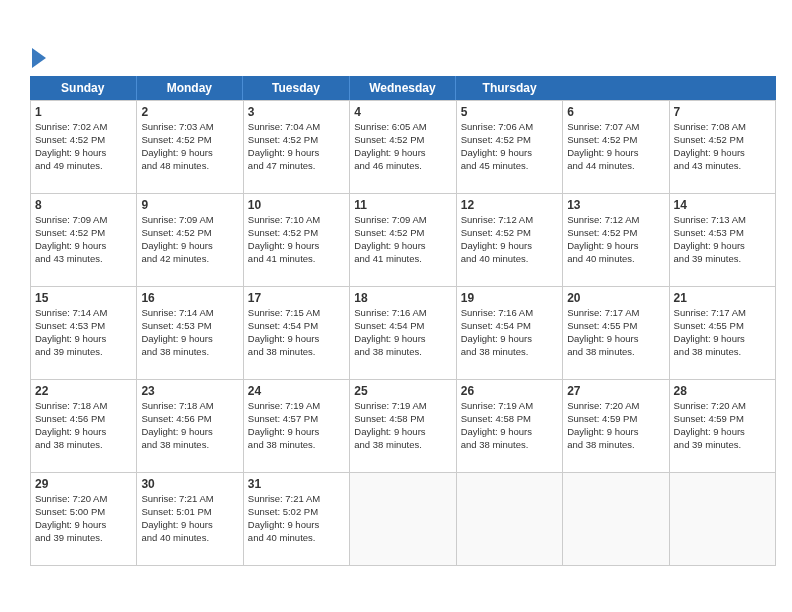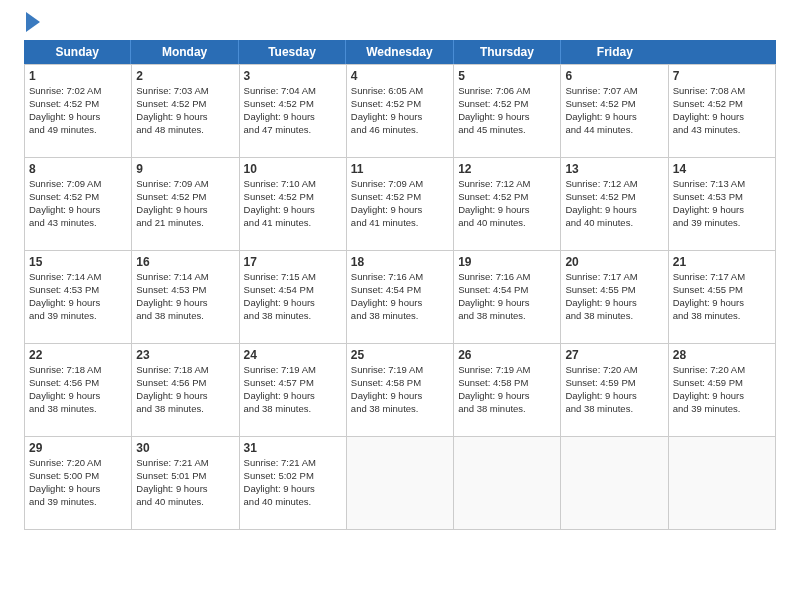--- a/index.html
+++ b/index.html
@@ -6,23 +6,24 @@
     body {
       font-family: Arial, sans-serif;
       background: #fff;
       width: 792px;
       height: 612px;
       overflow: hidden;
     }
     .page {
       width: 792px;
       height: 540px;
-      padding: 12px 16px 10px 24px;
+      padding: 12px 16px 10px 30px;
       display: flex;
       flex-direction: column;
+      margin-top: 36px;
     }
     .header {
       display: flex;
       justify-content: space-between;
       align-items: flex-start;
       margin-bottom: 8px;
     }
     .logo {
       display: flex;
       flex-direction: column;
@@ -129,21 +130,20 @@
     </div>
   </div>
 
   <div class="calendar">
     <div class="cal-header">
     <div class="cal-header-cell">Sunday</div>
         <div class="cal-header-cell">Monday</div>
         <div class="cal-header-cell">Tuesday</div>
         <div class="cal-header-cell">Wednesday</div>
         <div class="cal-header-cell">Thursday</div>
-        <div class="cal-header-cell">Friday</div>
       </div>
     <div class="cal-body">
     <div class="cal-row">
           <div class="cal-cell">
             <span class="day-num">1</span>
             <div>Sunrise: 7:02 AM</div>
             <div>Sunset: 4:52 PM</div>
             <div>Daylight: 9 hours</div>
             <div>and 49 minutes.</div>
           </div>
@@ -196,21 +196,21 @@
             <div>Sunrise: 7:09 AM</div>
             <div>Sunset: 4:52 PM</div>
             <div>Daylight: 9 hours</div>
             <div>and 43 minutes.</div>
           </div>
           <div class="cal-cell">
             <span class="day-num">9</span>
             <div>Sunrise: 7:09 AM</div>
             <div>Sunset: 4:52 PM</div>
             <div>Daylight: 9 hours</div>
-            <div>and 21 minutes.</div>
+            <div>and 42 minutes.</div>
           </div>
           <div class="cal-cell">
             <span class="day-num">10</span>
             <div>Sunrise: 7:10 AM</div>
             <div>Sunset: 4:52 PM</div>
             <div>Daylight: 9 hours</div>
             <div>and 41 minutes.</div>
           </div>
           <div class="cal-cell">
             <span class="day-num">11</span>

